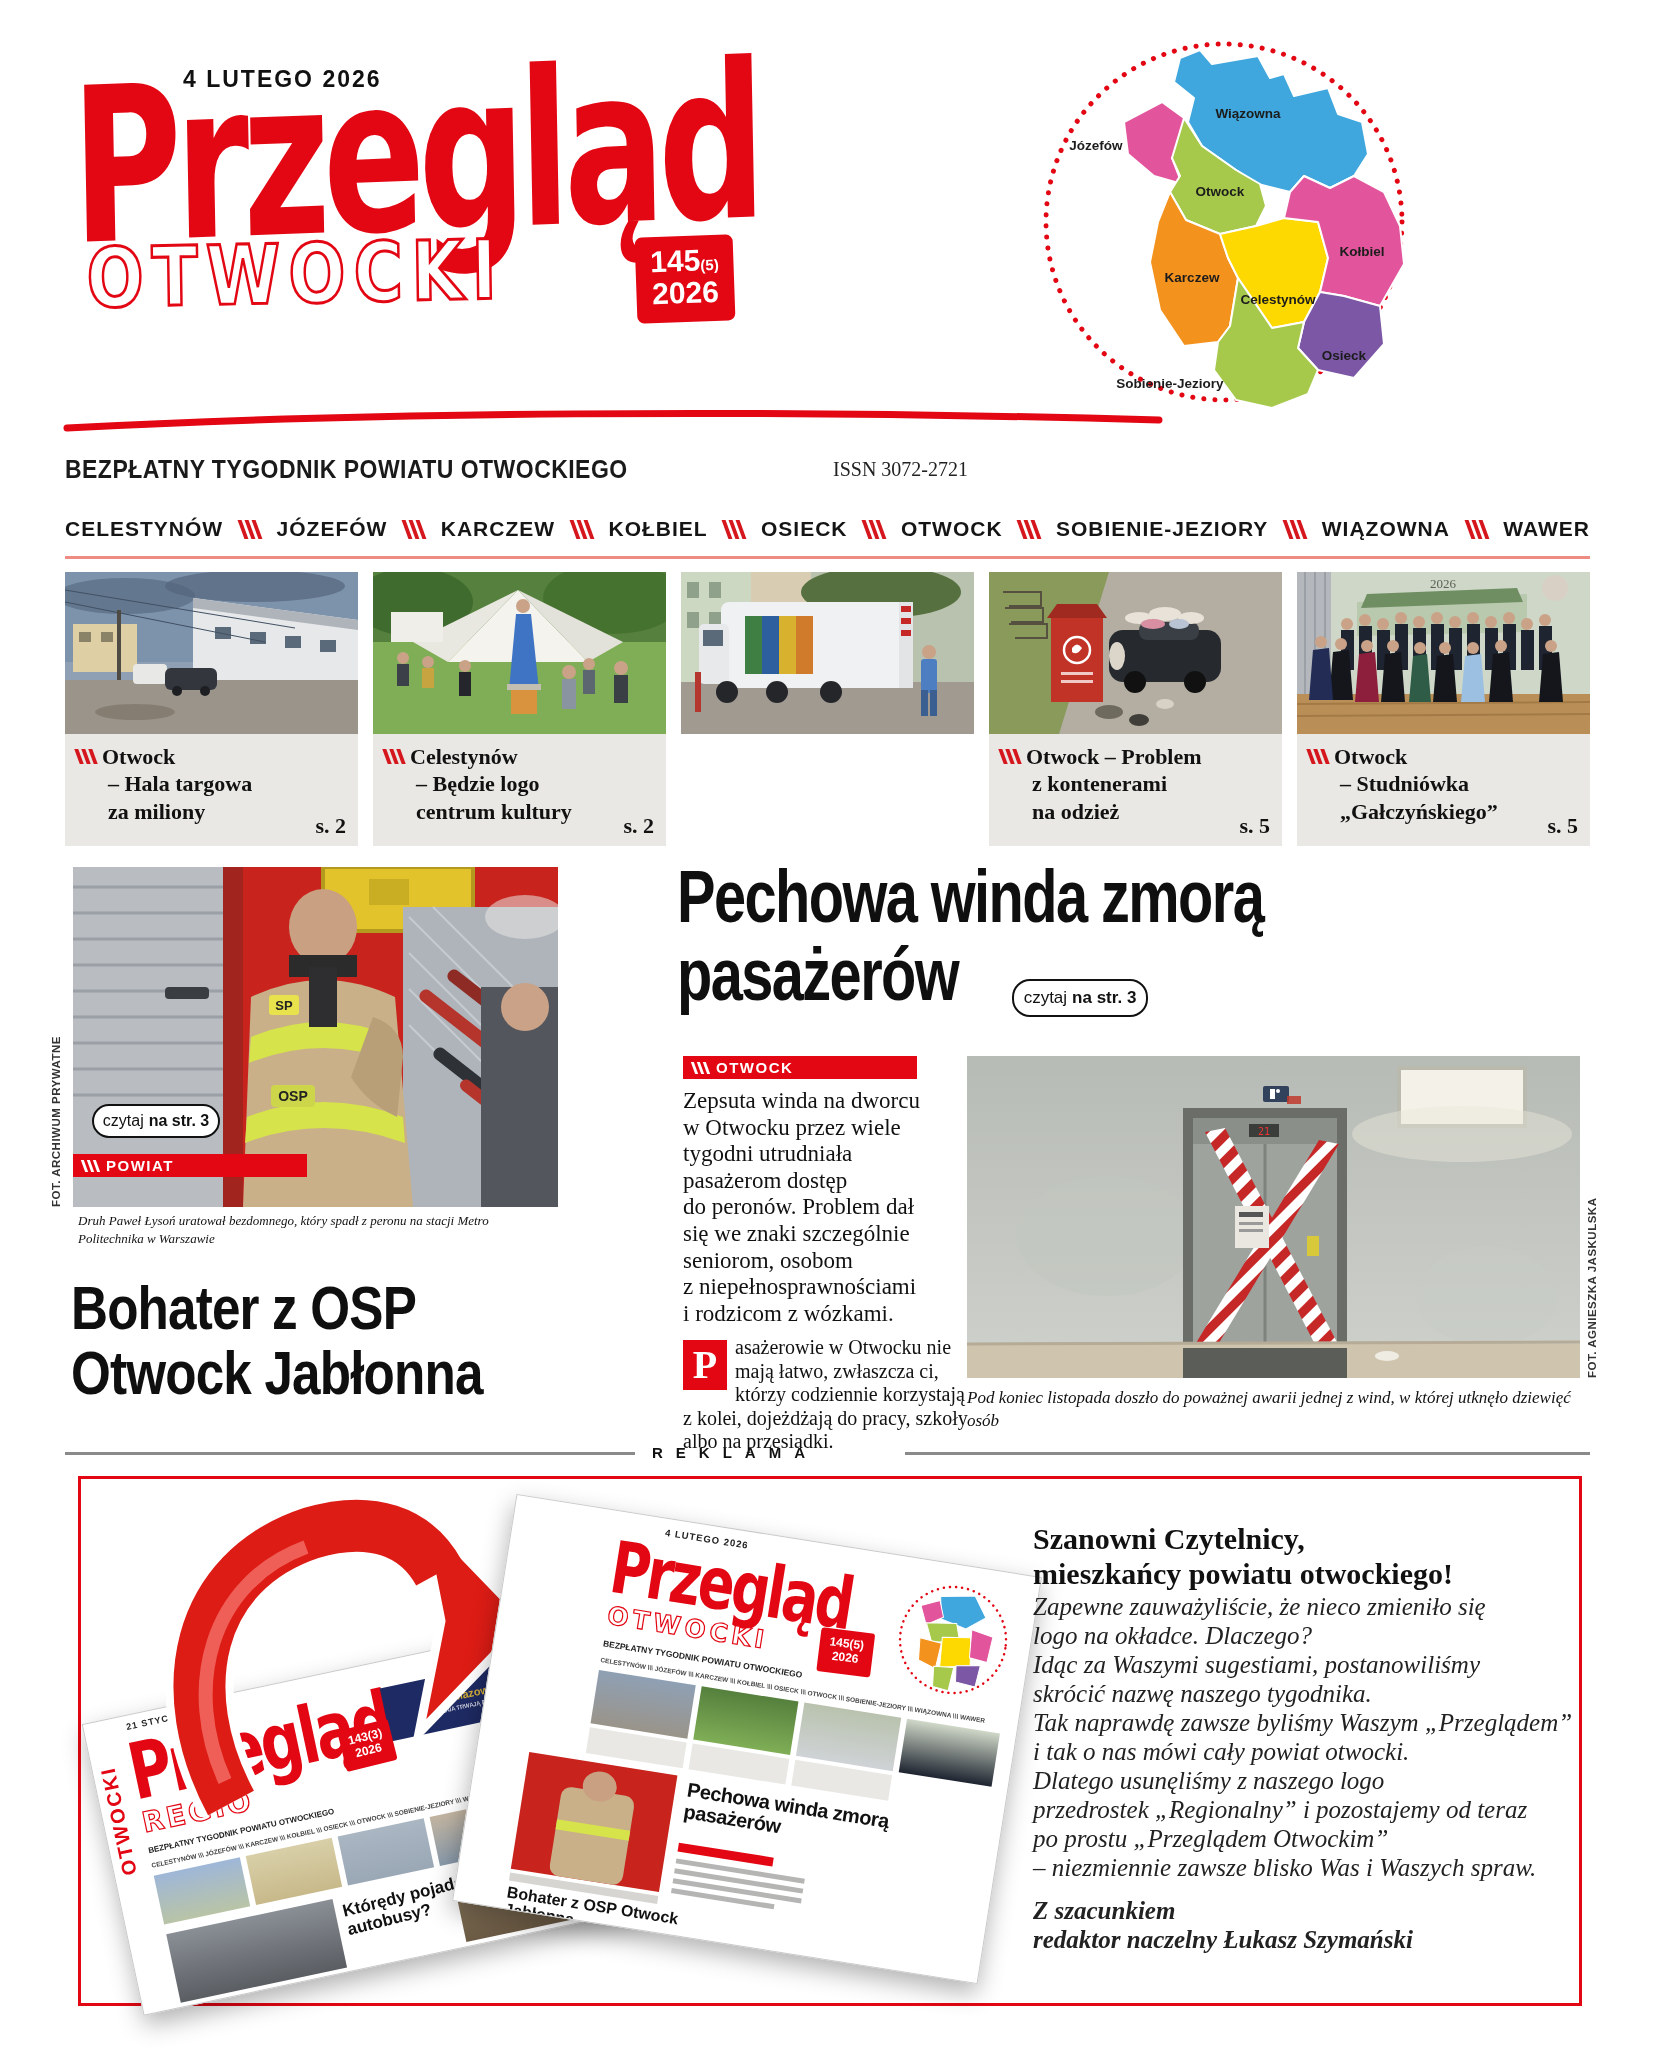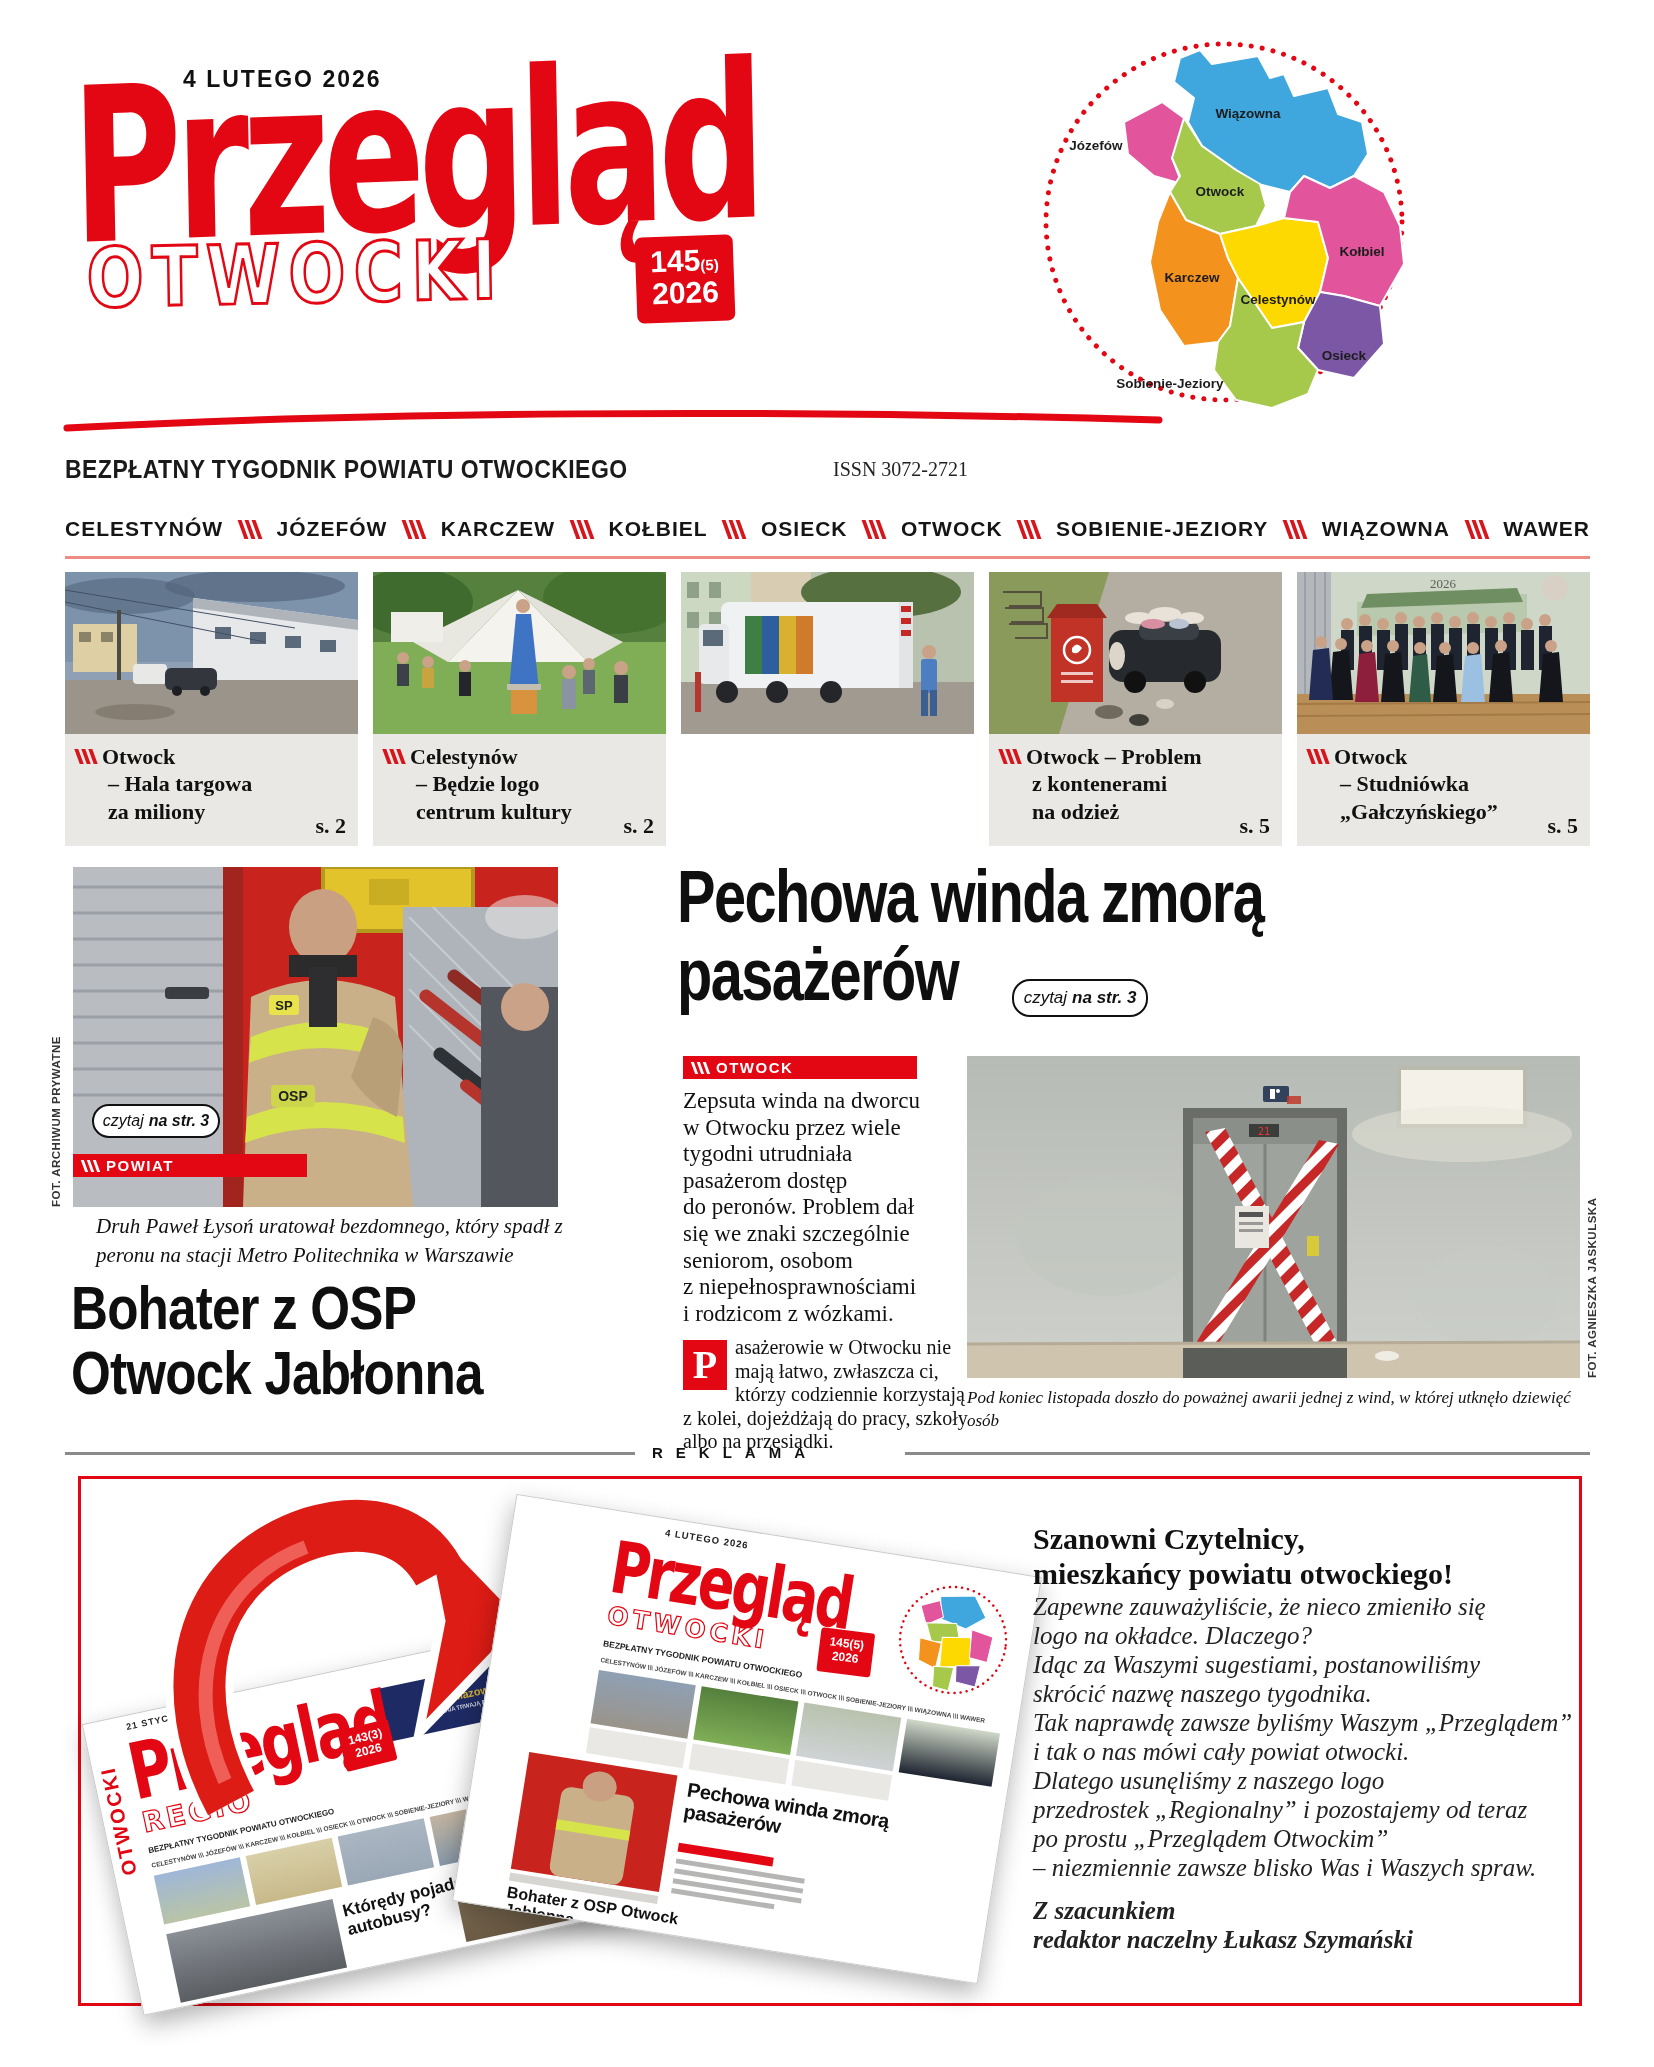--- a/index.html
+++ b/index.html
@@ -53,21 +53,21 @@
     position:relative; background:#e9e8e4; height:112px; padding:9px 10px 6px 12px;
     font-family:"Liberation Serif", serif; font-weight:bold; font-size:22px; line-height:1.24; color:#111;
   }
   .tcap .first { display:flex; align-items:center; gap:7px; }
   .tcap .ind { padding-left:31px; }
   .tpage { position:absolute; right:12px; bottom:7px; font-family:"Liberation Serif", serif; font-weight:bold; font-size:22px; }
 
   
   .pill {
     position:absolute; background:#fff; border:2.5px solid #111; border-radius:18px;
-    display:flex; align-items:center; justify-content:center; gap:5px; font-style:italic; color:#111;
+    display:flex; align-items:center; justify-content:center; gap:5px; color:#111;
   }
   .pill .b { font-weight:bold; }
   .kicker {
     position:absolute; background:#e30613; color:#fff; display:flex; align-items:center; gap:8px;
     padding:0 10px; font-weight:bold; letter-spacing:1.5px; font-size:15px;
   }
   .vcred { position:absolute; writing-mode:vertical-rl; transform:rotate(180deg); font-size:11.5px; font-weight:bold; letter-spacing:.5px; color:#333; }
   .photocap { position:absolute; font-family:"Liberation Serif", serif; font-style:italic; color:#111; }
   .bigh { position:absolute; font-weight:bold; color:#0f0f0f; transform-origin:left top; white-space:nowrap; }
   .lede { position:absolute; font-family:"Liberation Serif", serif; white-space:pre-line; color:#111; }
@@ -496,21 +496,21 @@
 
   <div class="kicker" style="left:73px; top:1154px; width:234px; height:23px;">
     <span class="sl white">
         <i></i>
         <i></i>
         <i></i>
       </span>
     <span>POWIAT</span>
   </div>
 
-  <div class="photocap" style="left:96px; top:1212px; width:472px; font-size:21px; line-height:1.4;">Druh Paweł Łysoń uratował bezdomnego, który spadł z peronu na stacji Metro Politechnika w Warszawie</div>
+  <div class="photocap" style="left:78px; top:1212px; width:472px; font-size:13px; line-height:1.4;">Druh Paweł Łysoń uratował bezdomnego, który spadł z peronu na stacji Metro Politechnika w Warszawie</div>
 
   <div class="bigh" style="left:71px; top:1276px; font-size:61px; letter-spacing:-1px; line-height:1.06; transform:scaleX(.84);">
     <div>Bohater z OSP</div>
     <div>Otwock Jabłonna</div>
   </div>
 
   <div class="bigh" style="left:677px; top:858px; font-size:74px; letter-spacing:-2px; line-height:1.06; transform:scaleX(.78);">
     <div>Pechowa winda zmorą</div>
     <div>pasażerów</div>
   </div>

